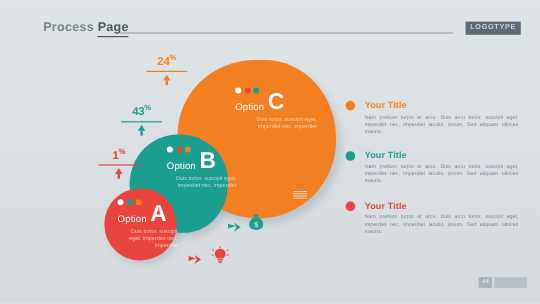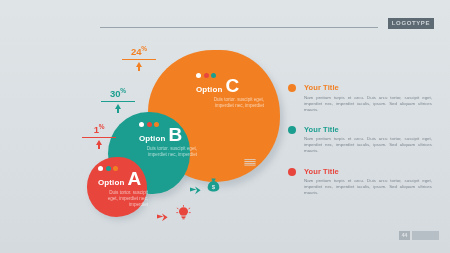--- a/index.html
+++ b/index.html
@@ -118,21 +118,21 @@
   .opt-block { position: absolute; }
   .opt-dots { display: flex; gap: 2.5px; align-items: center; }
   .opt-dot { width: 5px; height: 5px; border-radius: 50%; }
   .opt-headrow {
     display: flex;
     align-items: flex-end;
     gap: 3px;
   }
   .opt-word {
     color: #ffffff;
-    font-weight: bold;
+    font-weight: normal;
     font-size: 8px;
     letter-spacing: .1px;
     line-height: 9px;
   }
   .opt-letter {
     color: #ffffff;
     font-weight: bold;
     font-size: 19px;
     line-height: 16px;
   }
@@ -244,20 +244,24 @@
     text-align: center;
     line-height: 9px;
   }
 </style>
 </head>
 <body>
 
 <div id="slide">
 
   <div id="header">
+    <div id="header-title">
+      <span class="w1">Process</span>
+      <span class="w2">Page</span>
+    </div>
     <div id="header-rule"></div>
     <div id="logotype">LOGOTYPE</div>
   </div>
 
   <div class="blob-shadow" id="blob-c-shadow"></div>
   <div class="blob-shadow" id="blob-b-shadow"></div>
   <div class="blob-shadow" id="blob-a-shadow"></div>
 
   <div class="blob" id="blob-c"></div>
   <div class="opt-block" id="opt-c-block">
@@ -302,21 +306,21 @@
   </div>
 
   <div class="pct" id="pct-55">
     <div class="pct-val"><span>24</span><sup>%</sup></div>
     <div class="pct-rule"></div>
     <div class="pct-arrow"></div>
     <div class="pct-stem"></div>
   </div>
 
   <div class="pct" id="pct-35">
-    <div class="pct-val"><span>30</span><sup>%</sup></div>
+    <div class="pct-val"><span>43</span><sup>%</sup></div>
     <div class="pct-rule"></div>
     <div class="pct-arrow"></div>
     <div class="pct-stem"></div>
   </div>
 
   <div class="pct" id="pct-15">
     <div class="pct-val"><span>1</span><sup>%</sup></div>
     <div class="pct-rule"></div>
     <div class="pct-arrow"></div>
     <div class="pct-stem"></div>

